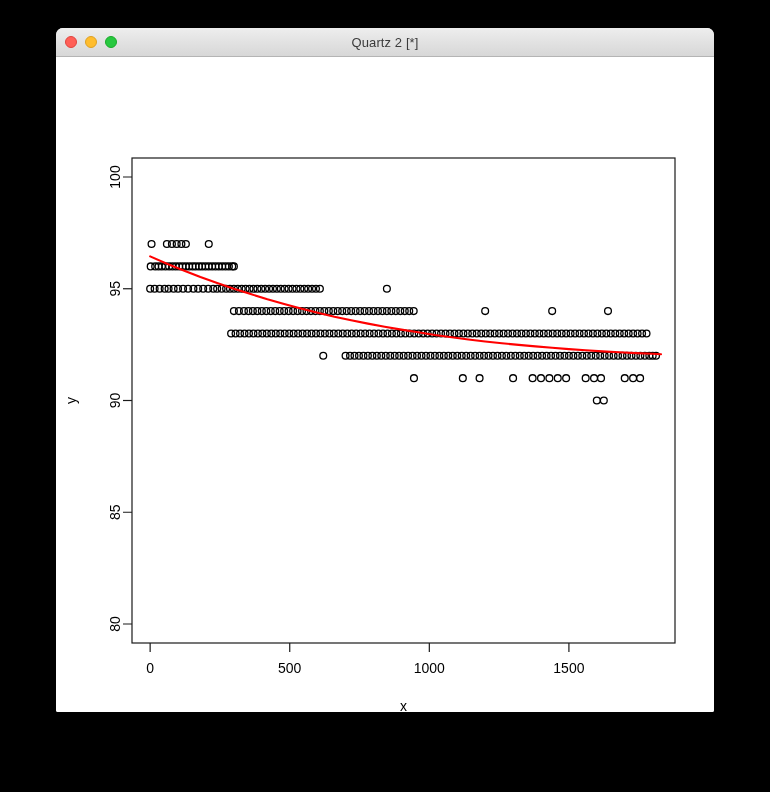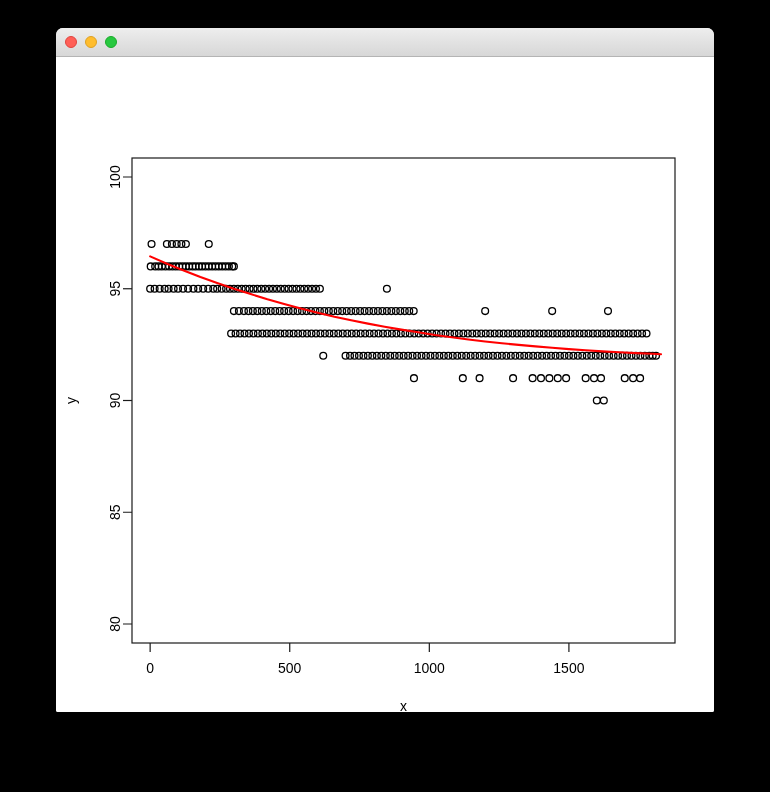--- a/index.html
+++ b/index.html
@@ -105,20 +105,21 @@
 
 <div id="root">
   <div id="window">
 
     <div id="titlebar">
       <div id="traffic">
         <span class="light close"></span>
         <span class="light min"></span>
         <span class="light max"></span>
       </div>
+      <div id="window-title">Quartz 2 [*]</div>
     </div>
 
     <div id="canvas-area">
       <svg id="plot-svg" width="658" height="655" viewBox="0 0 658 655">
         <g id="plot-content">
             <rect x="76" y="101" width="543" height="485" class="axis-line"></rect>
             <line x1="94.14652956298201" y1="586" x2="94.14652956298201" y2="595" class="tick-line"></line>
             <text x="94.14652956298201" y="616" text-anchor="middle" class="tick-label">0</text>
             <line x1="233.73521850899743" y1="586" x2="233.73521850899743" y2="595" class="tick-line"></line>
             <text x="233.73521850899743" y="616" text-anchor="middle" class="tick-label">500</text>

